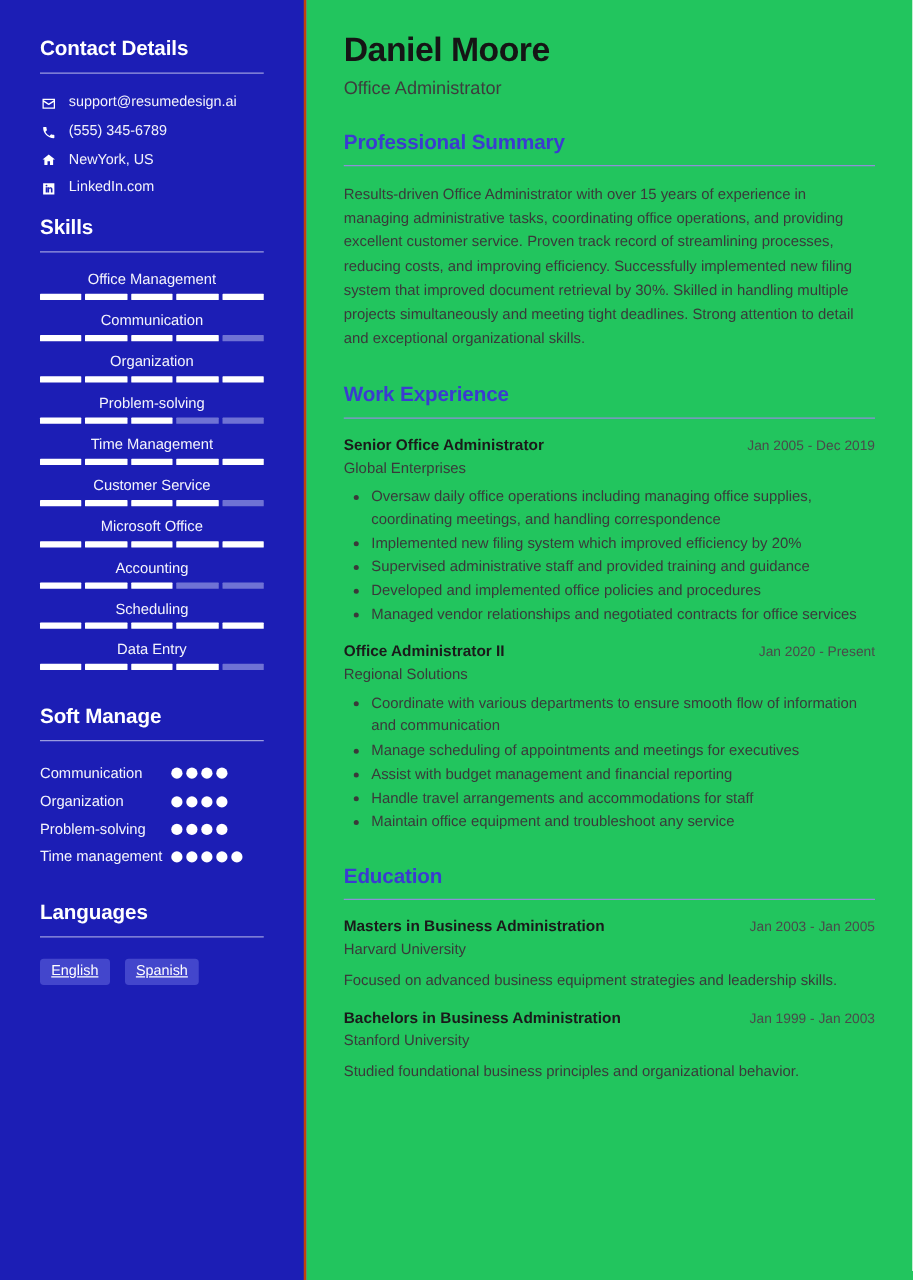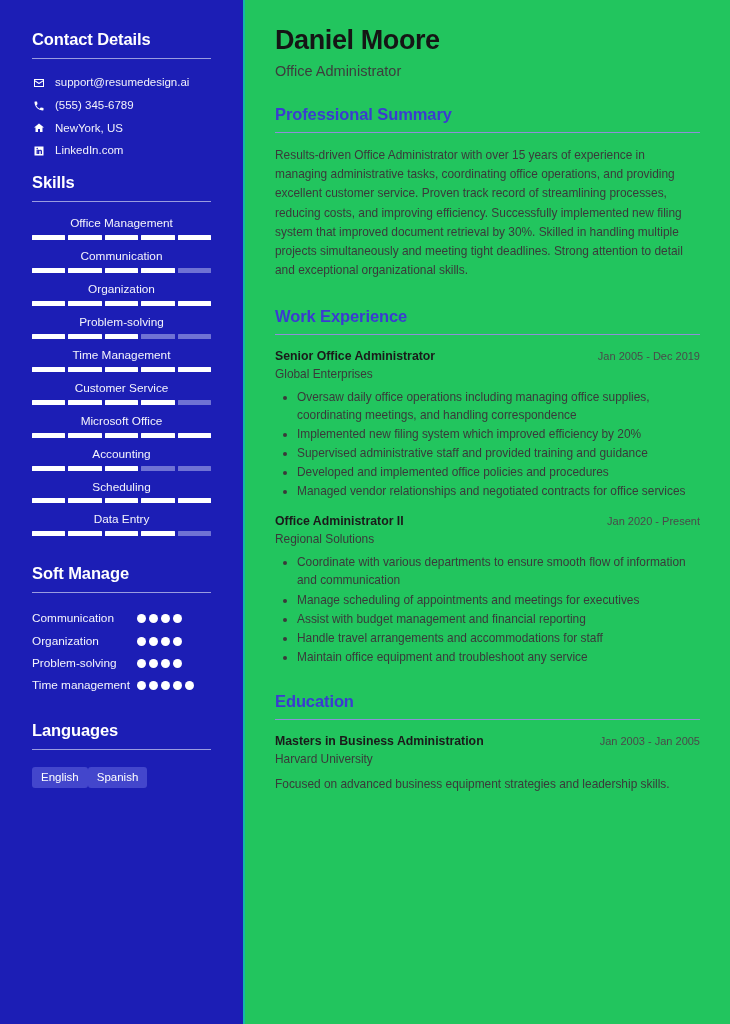--- a/index.html
+++ b/index.html
@@ -21,21 +21,21 @@
     overflow: hidden;
   }
 
   
   .sidebar {
     width: 245px;
     flex: 0 0 245px;
     background: #1C1EB5;
     color: #ffffff;
     padding: 24px 32px 0 32px;
-    border-right: 2px solid #14b8a6;
+    border-right: 2px solid #c2410c;
     position: relative;
   }
 
   .side-heading {
     font-size: 16.5px;
     font-weight: bold;
     color: #ffffff;
     letter-spacing: -0.1px;
     padding-top: 6px;
   }
@@ -120,22 +120,23 @@
     border-radius: 50%;
     background: #ffffff;
     flex: 0 0 9px;
   }
 
   
   .lang-block { margin-top: 20px; }
   .lang-tags {
     margin-top: 17px;
     display: flex;
-    gap: 0;
+    gap: 12px;
     flex-wrap: wrap;
+    text-decoration: underline;
   }
   .lang-tag {
     background: #4346cc;
     color: #ffffff;
     font-size: 11.5px;
     padding: 4px 9px 5px 9px;
     border-radius: 3px;
     line-height: 1.1;
   }
 
@@ -488,17 +489,25 @@
       <div class="section-rule"></div>
       <div id="edu-entries">
           <div class="entry">
             <div class="entry-head">
               <div class="entry-role">Masters in Business Administration</div>
               <div class="entry-date">Jan 2003 - Jan 2005</div>
             </div>
             <div class="entry-org">Harvard University</div>
             <p class="entry-desc">Focused on advanced business equipment strategies and leadership skills.</p>
           </div>
+          <div class="entry">
+            <div class="entry-head">
+              <div class="entry-role">Bachelors in Business Administration</div>
+              <div class="entry-date">Jan 1999 - Jan 2003</div>
+            </div>
+            <div class="entry-org">Stanford University</div>
+            <p class="entry-desc">Studied foundational business principles and organizational behavior.</p>
+          </div>
         </div>
     </section>
 
   </main>
 </div>
 
 </body></html>

